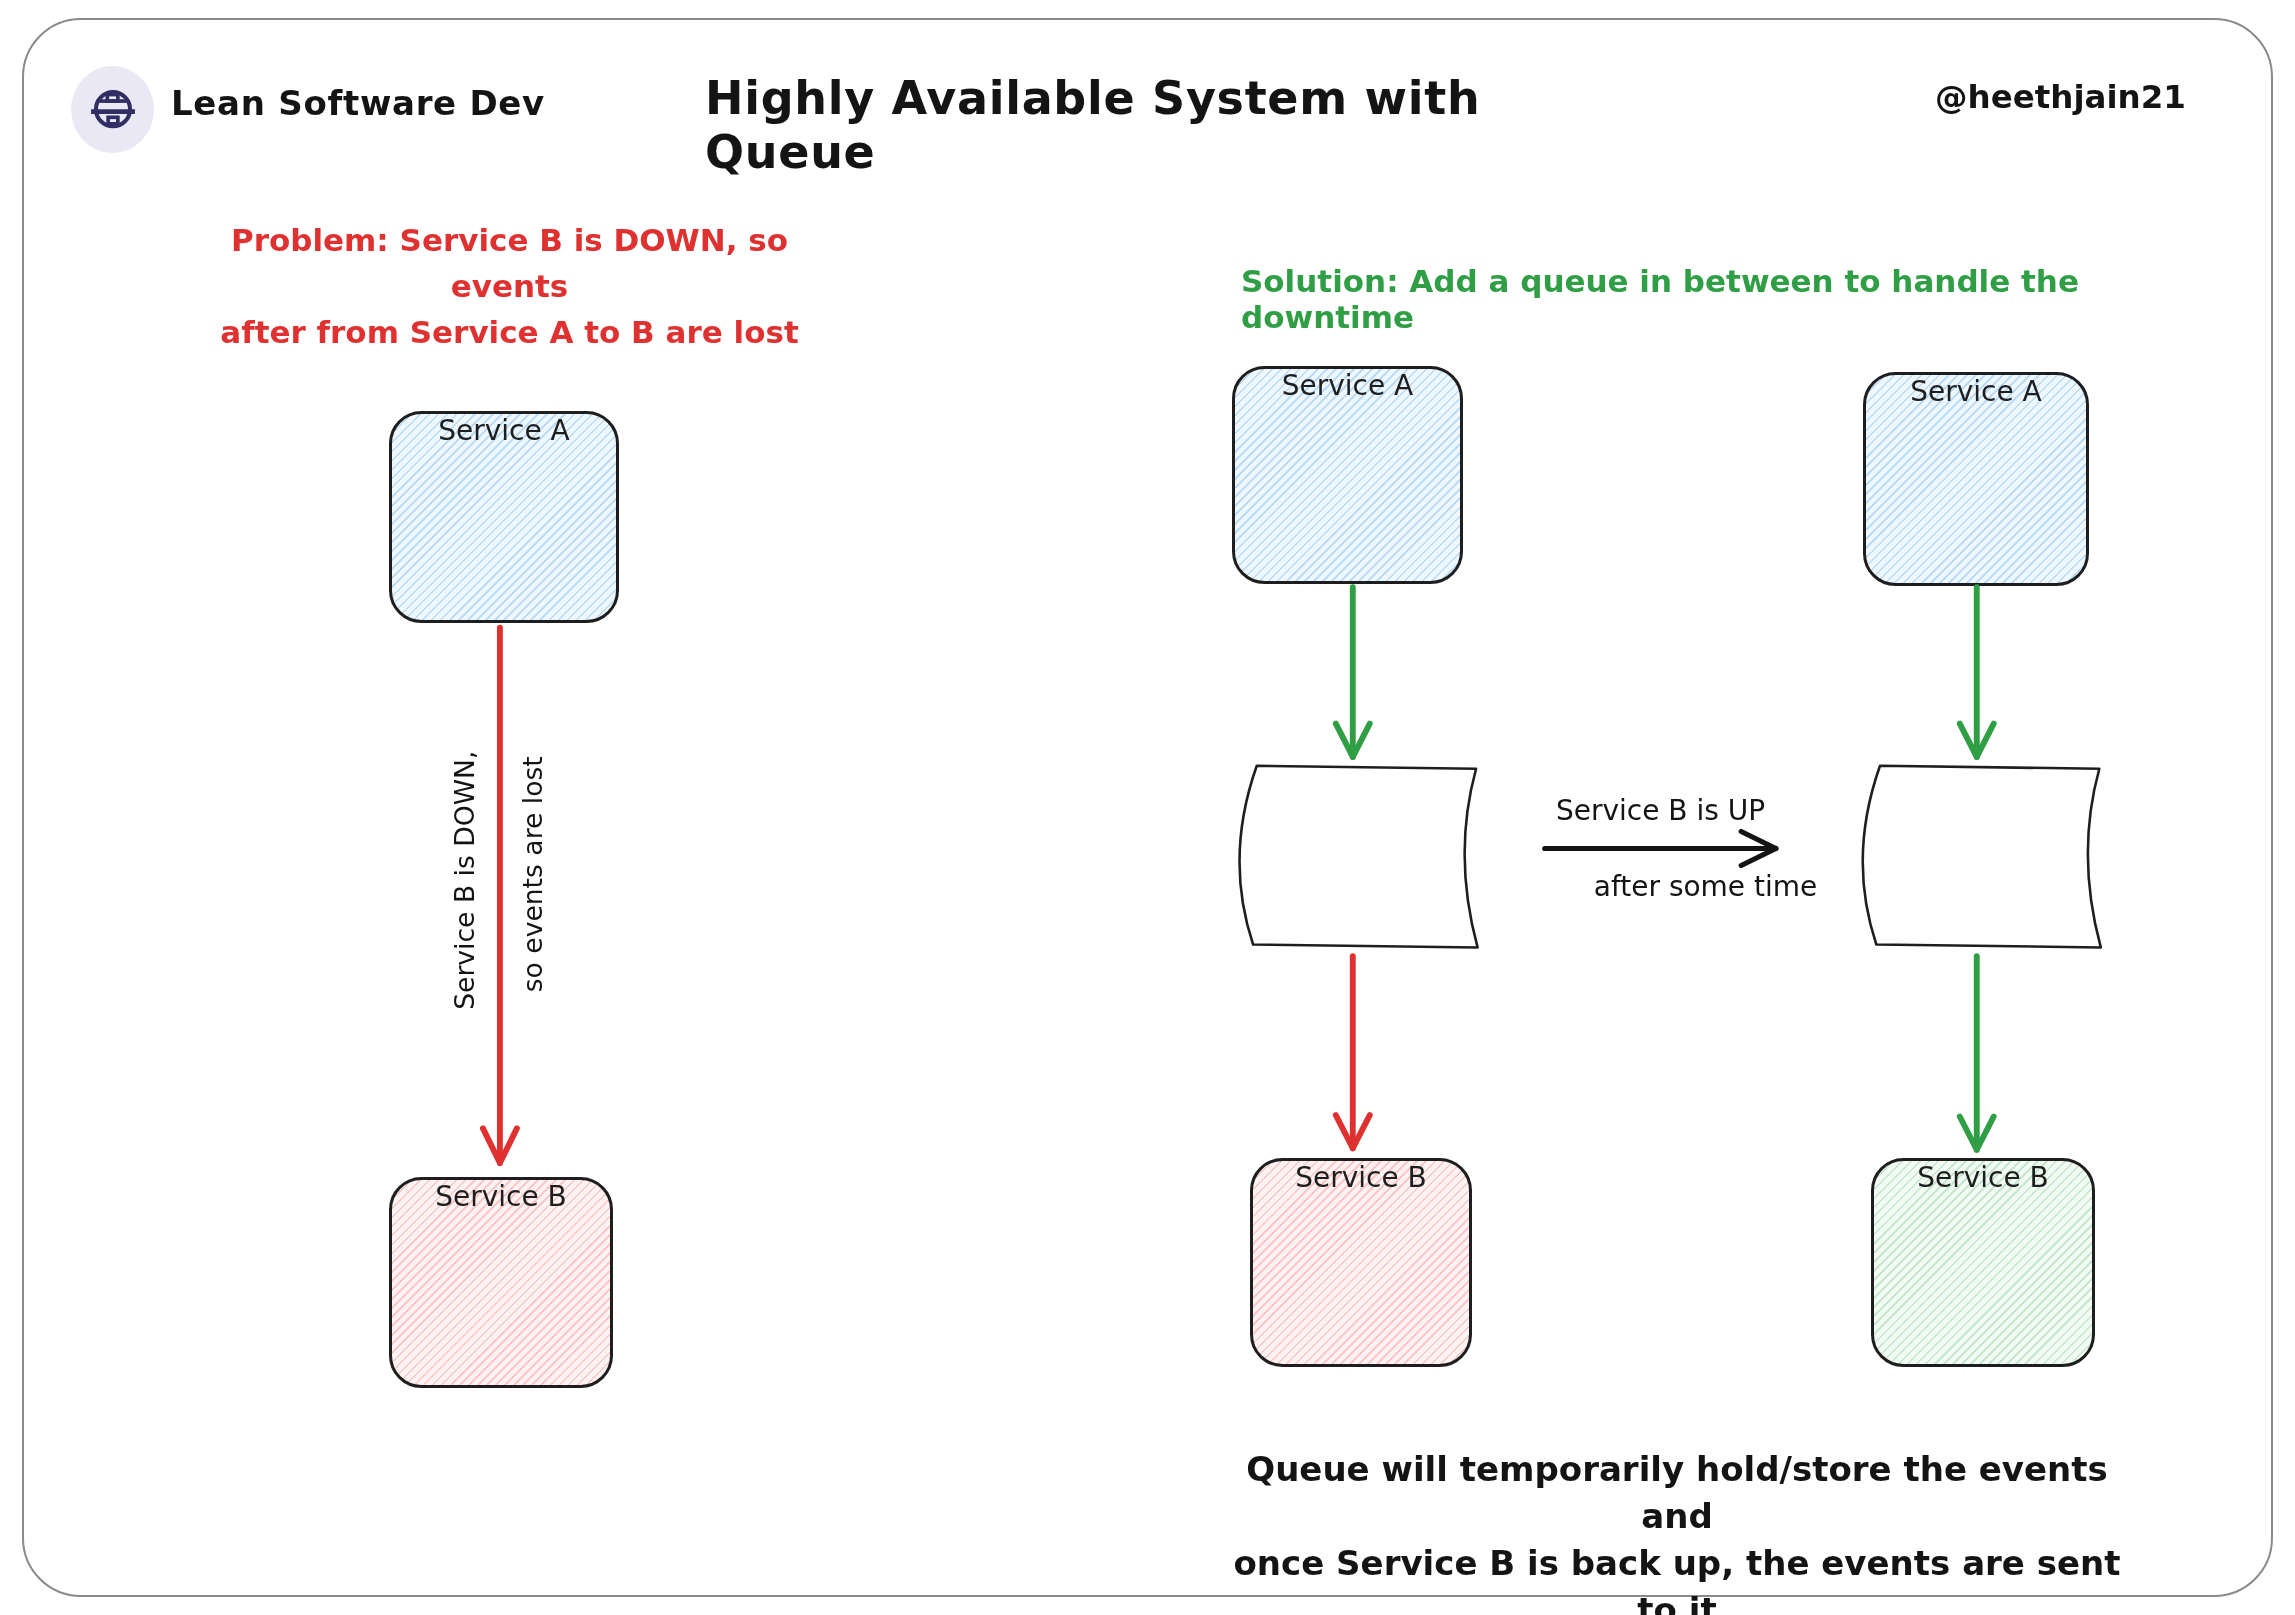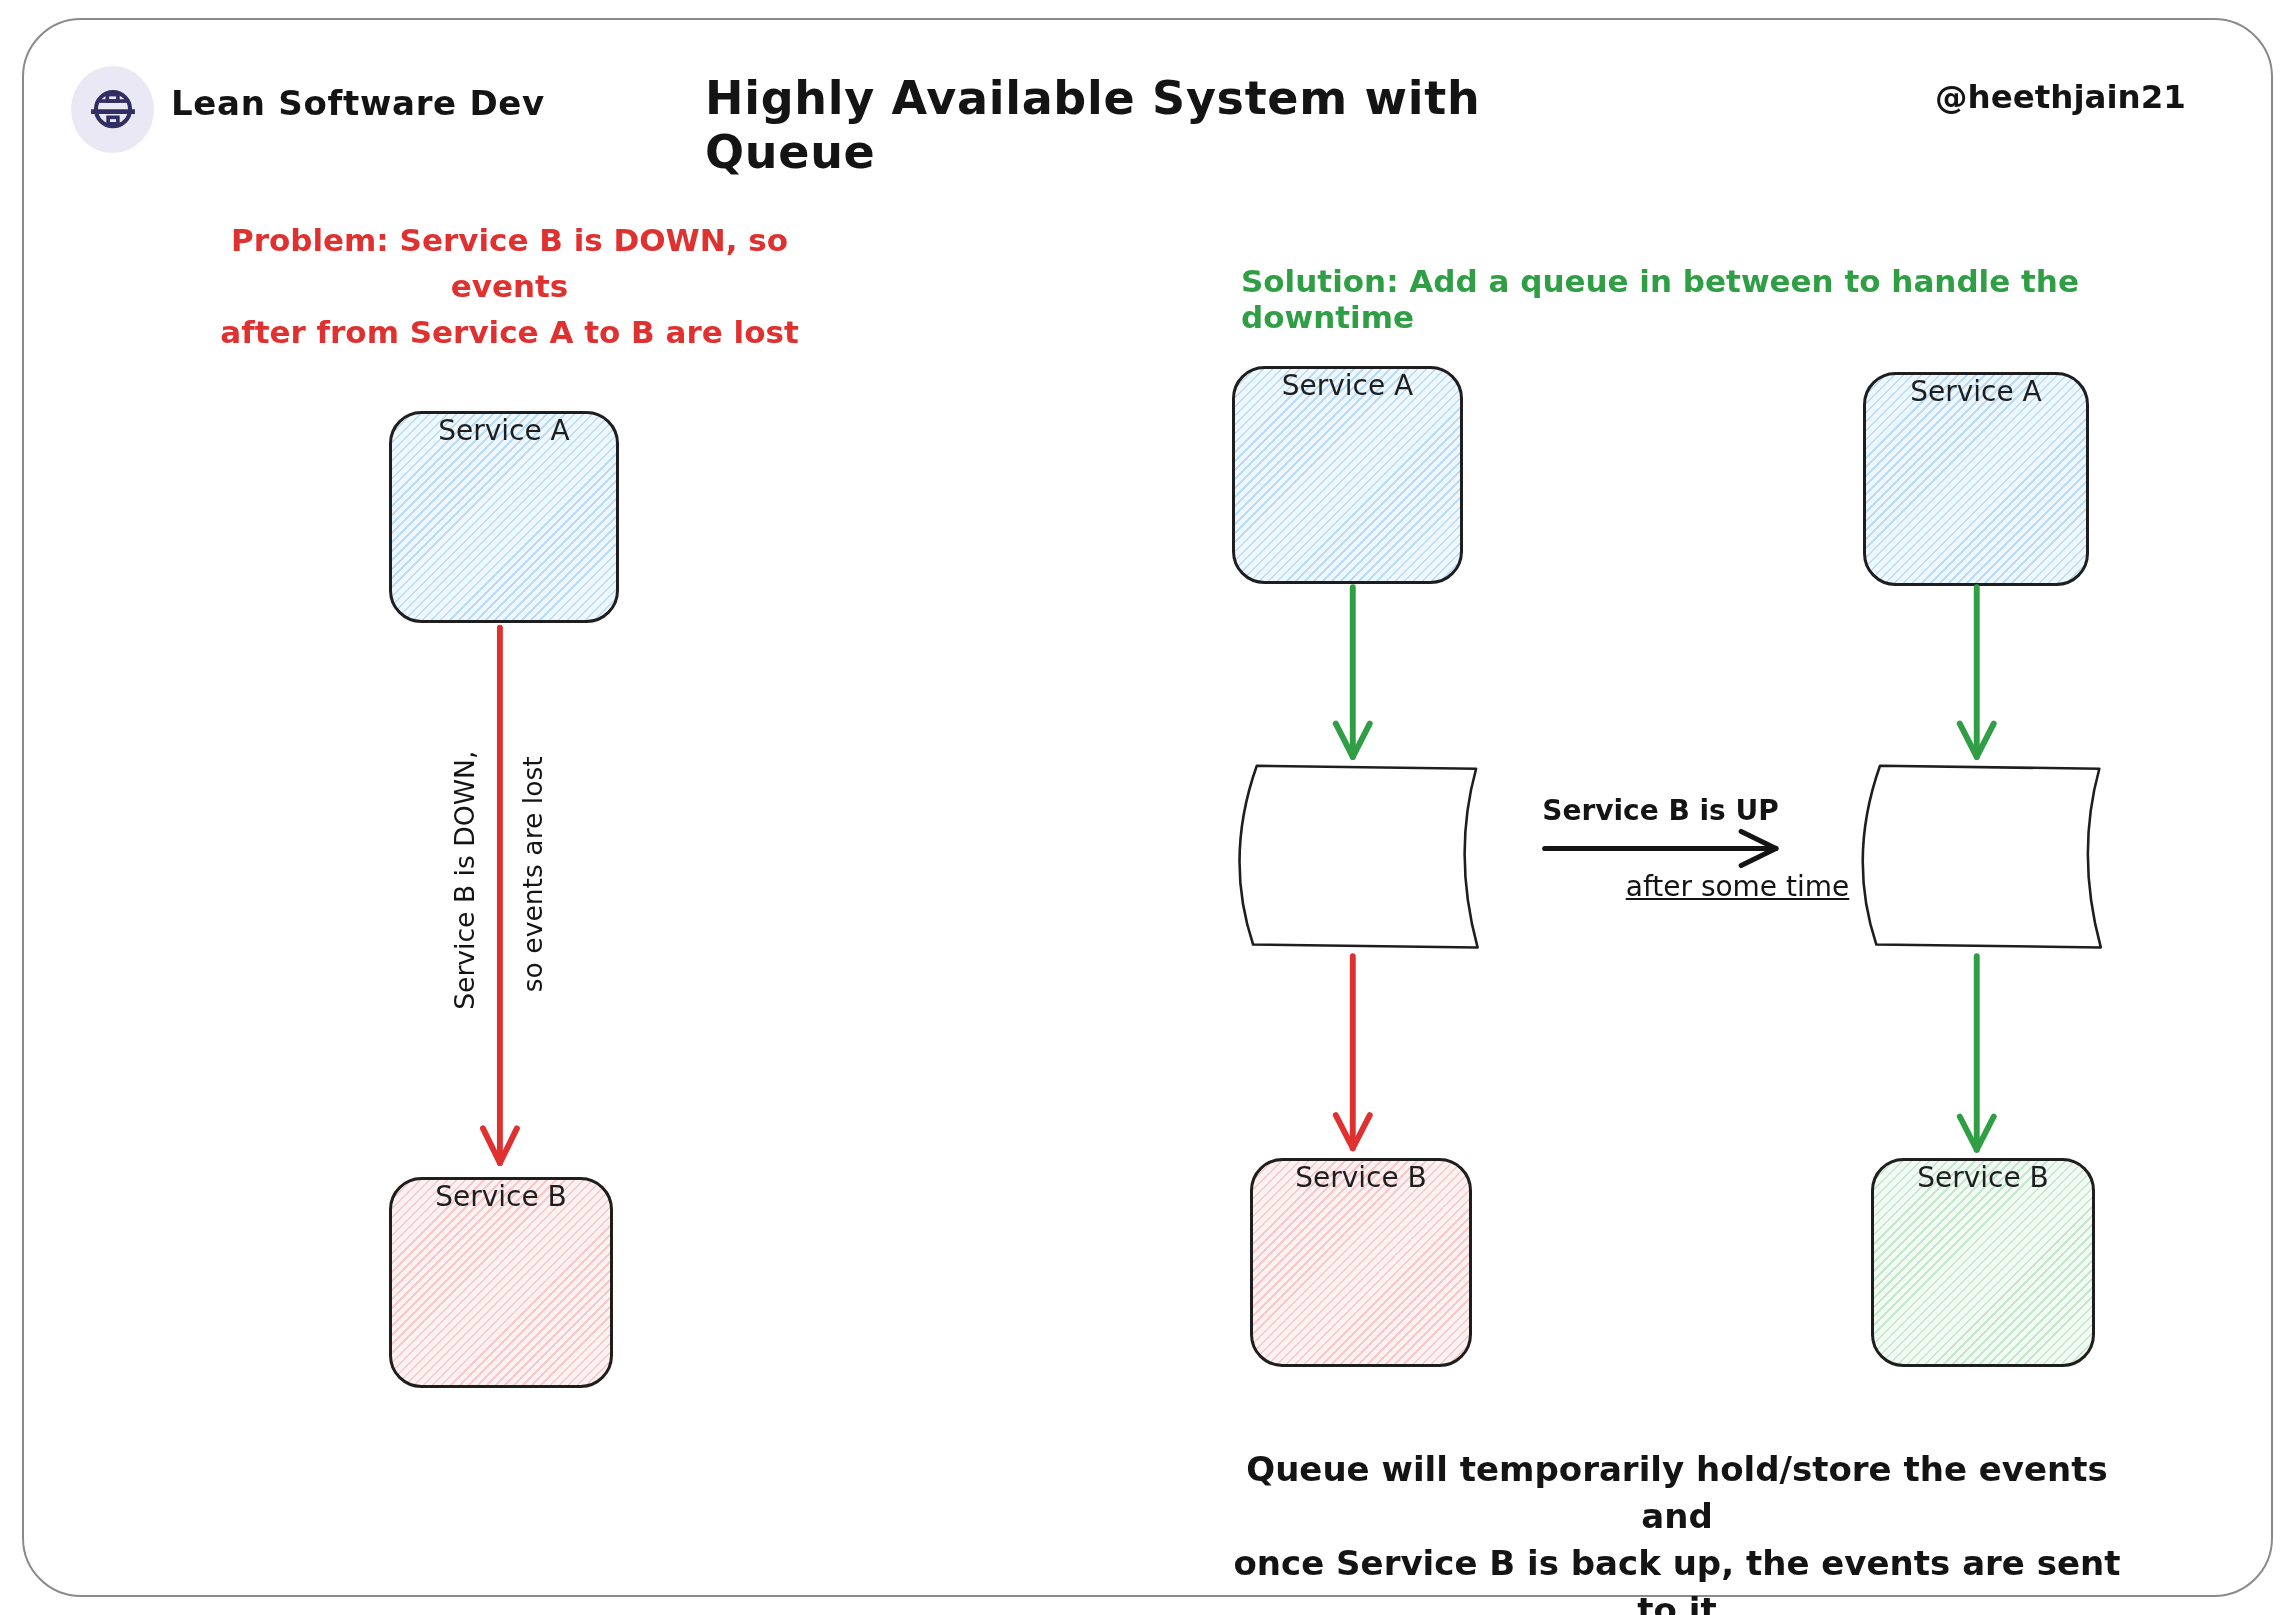--- a/index.html
+++ b/index.html
@@ -176,22 +176,22 @@
   <div class="vnote" style="left:386px; top:858px;">so events are lost</div>
 
   <div class="box blue" style="left:1232px; top:366px; width:225px; height:212px;">
     <span>Service A</span>
   </div>
   <div class="queue-label" style="left:1250px; top:763px; width:228px; height:188px;">Queue</div>
   <div class="box pink" style="left:1250px; top:1158px; width:216px; height:203px;">
     <span>Service B</span>
   </div>
 
-  <div class="tnote" style="left:1513px; top:794px;font-weight:bold;">Service B is UP</div>
-  <div class="tnote" style="left:1590px; top:870px;text-decoration:underline;">after some time</div>
+  <div class="tnote" style="left:1513px; top:794px;">Service B is UP</div>
+  <div class="tnote" style="left:1558px; top:870px;">after some time</div>
 
   <div class="box blue" style="left:1863px; top:372px; width:220px; height:208px;">
     <span>Service A</span>
   </div>
   <div class="queue-label" style="left:1874px; top:763px; width:228px; height:188px;">Queue</div>
   <div class="box green" style="left:1871px; top:1158px; width:218px; height:203px;">
     <span>Service B</span>
   </div>
 
   <div class="caption">

